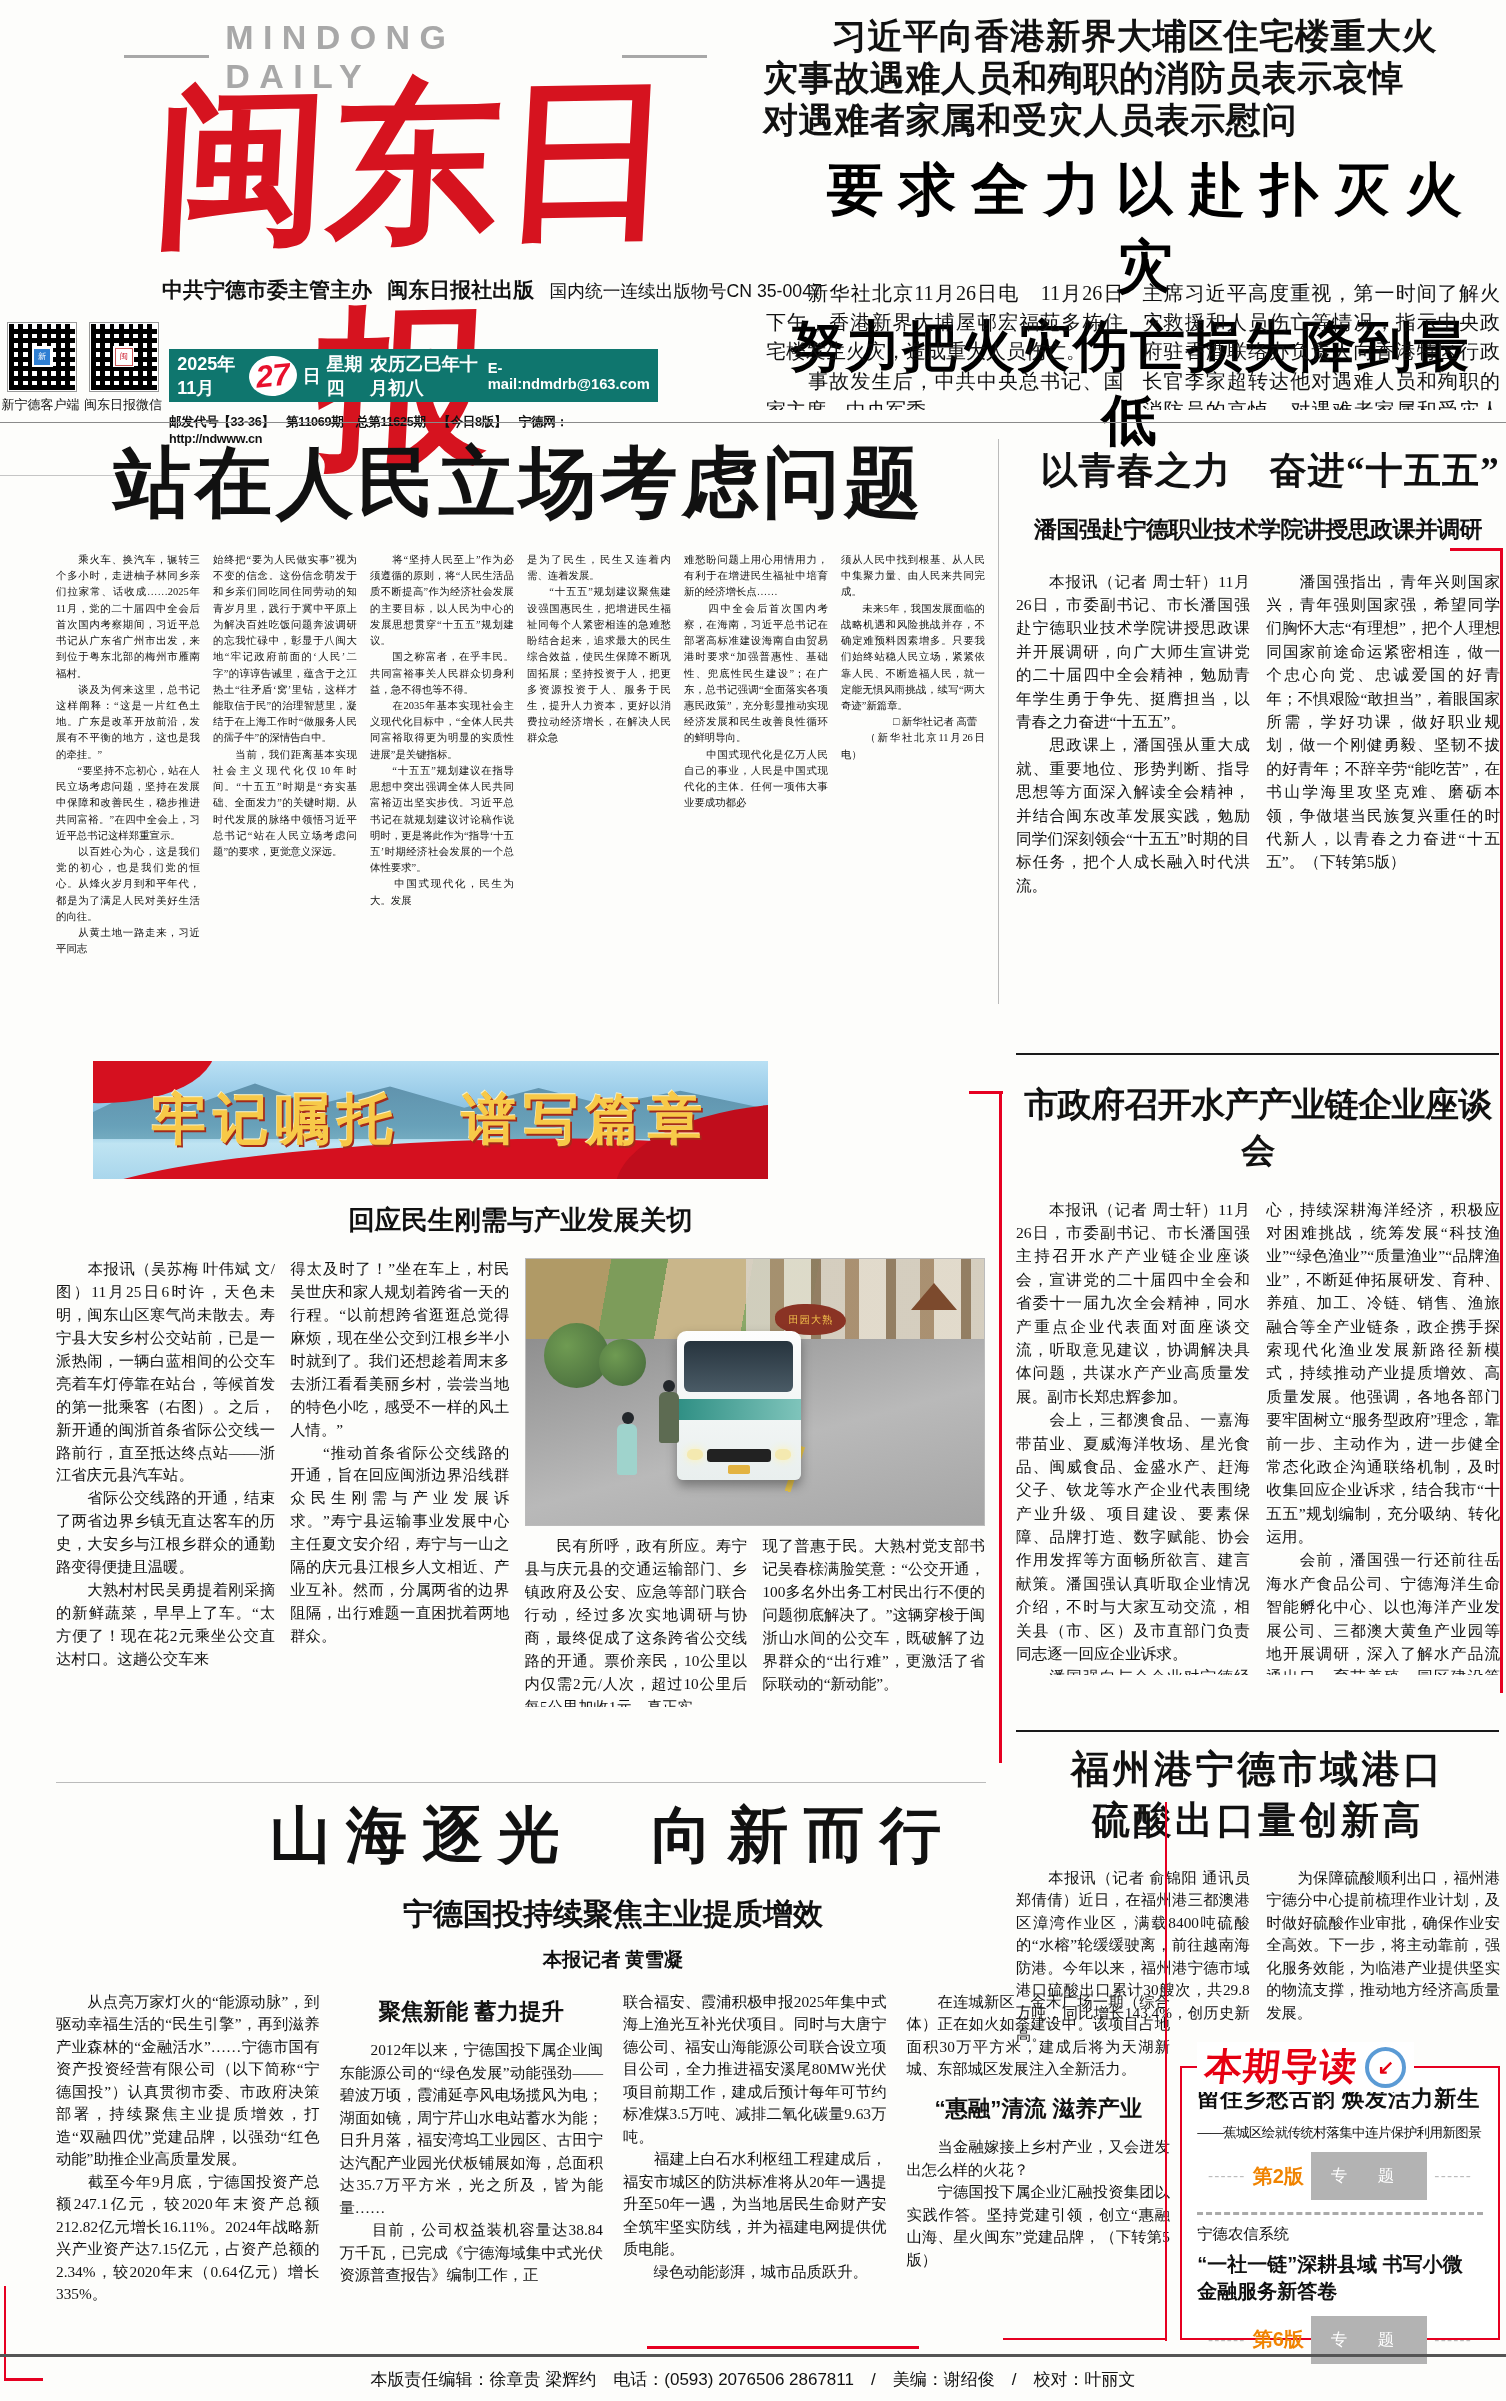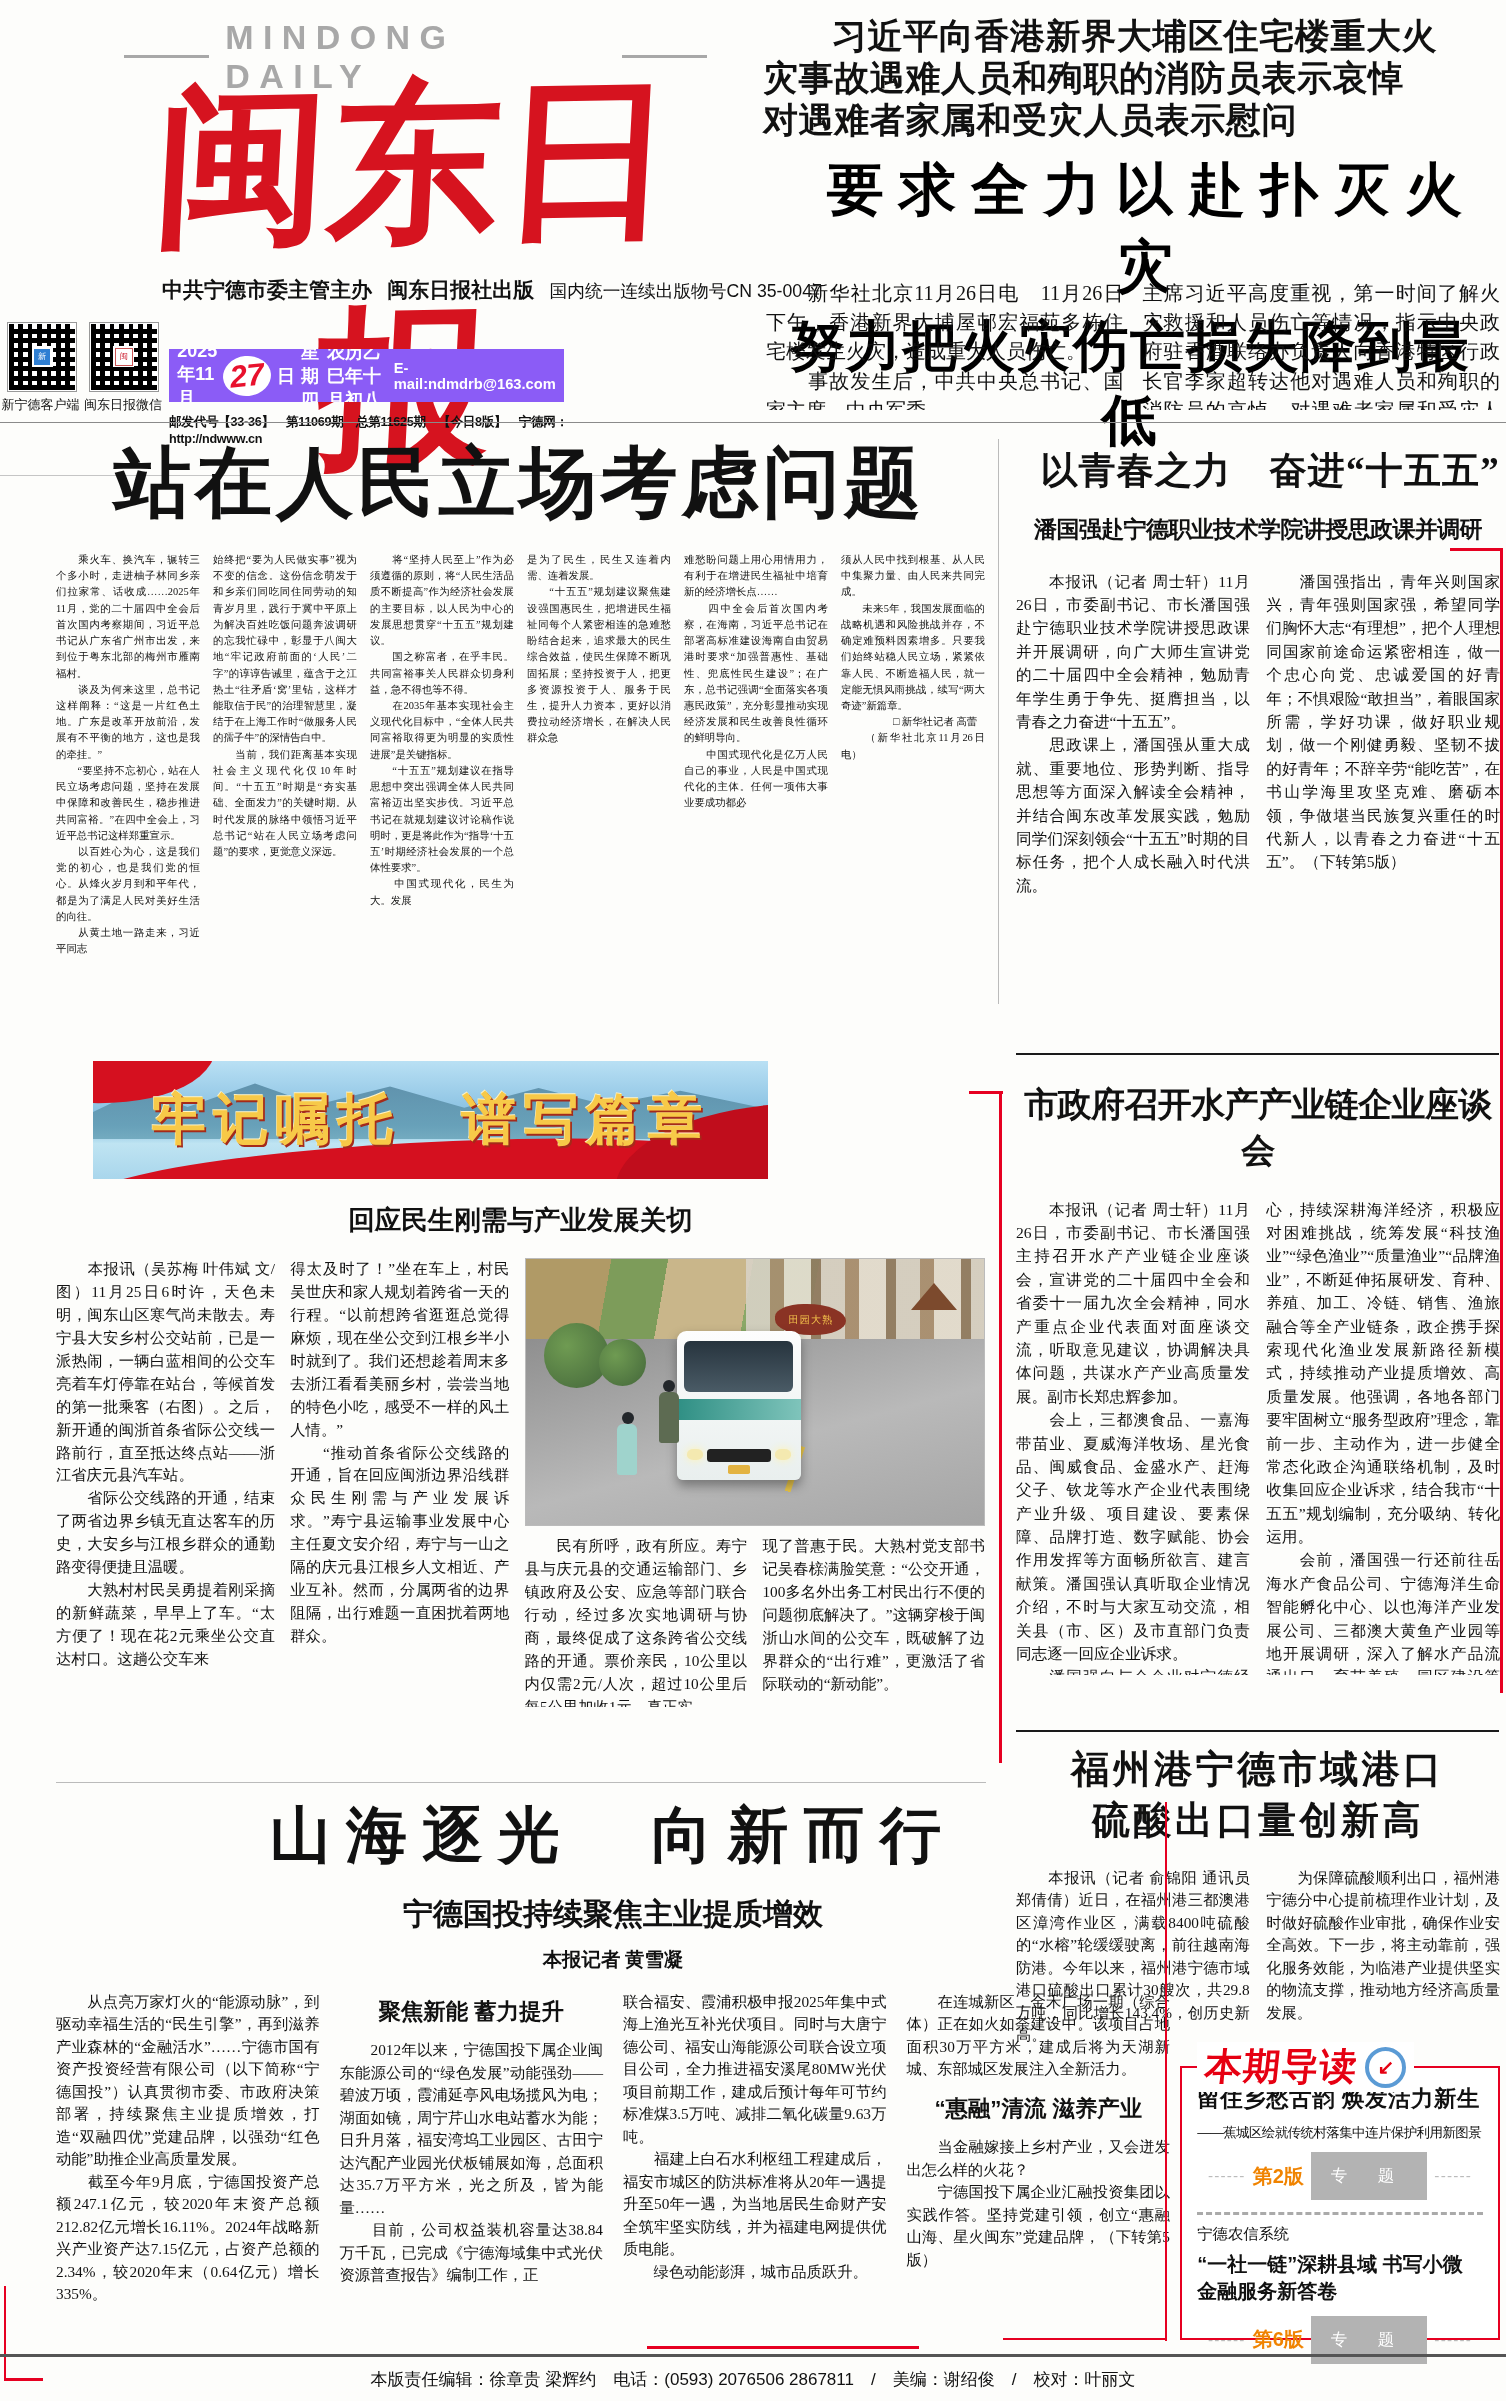--- a/index.html
+++ b/index.html
@@ -21,21 +21,21 @@
   .pubrow .b{font-size:21px;font-weight:bold;font-family:"Liberation Sans",sans-serif;}
   .pubrow .s{font-size:17.7px;font-family:"Liberation Sans",sans-serif;}
   .qr{width:66px;height:66px;background:
         repeating-linear-gradient(0deg,#000 0 4.7px,transparent 4.7px 9.4px),
         repeating-linear-gradient(90deg,#000 0 4.7px,#fff 4.7px 9.4px);
       position:relative;border:1.8px solid #fff;outline:0.6px solid #999;}
   .qr .chip{position:absolute;left:22.4px;top:22.4px;width:21px;height:21px;background:#fff;display:flex;align-items:center;justify-content:center;}
   .qr .chip i{font-style:normal;width:16.5px;height:16.5px;background:#2f7fd3;color:#fff;font-size:8.2px;display:flex;align-items:center;justify-content:center;font-family:"Liberation Sans",sans-serif;}
   .qr .chip i.red{background:#fff;color:#c23;border:0.6px solid #c55;}
   .qrlabel{font-size:13px;font-family:"Liberation Sans",sans-serif;width:88px;text-align:center;}
-  .datebar{left:169px;top:349px;width:395px;height:53px;background:#8b5cf6;color:#fff;
+  .datebar{left:169px;top:349px;width:489px;height:53px;background:#0f766e;color:#fff;
            display:flex;align-items:center;gap:5.9px;padding:0 8.2px;box-sizing:border-box;
            font-family:"Liberation Sans",sans-serif;font-weight:bold;font-size:18px;overflow:hidden;}
   .daybadge{display:inline-block;min-width:48px;height:40px;line-height:40px;background:#fff;color:#e8112d;
             border-radius:50%;font-style:italic;font-size:31px;text-align:center;transform:rotate(-6deg);}
   .datebar .email{font-size:14.7px;margin-left:auto;font-weight:bold;}
   .pubinfo{left:169px;top:413px;width:453px;font-size:13px;font-weight:bold;
            font-family:"Liberation Sans",sans-serif;letter-spacing:-0.3px;transform:scaleX(.97);transform-origin:left;}
 
   
   .hrule{position:absolute;background:#8a8a8a;}

